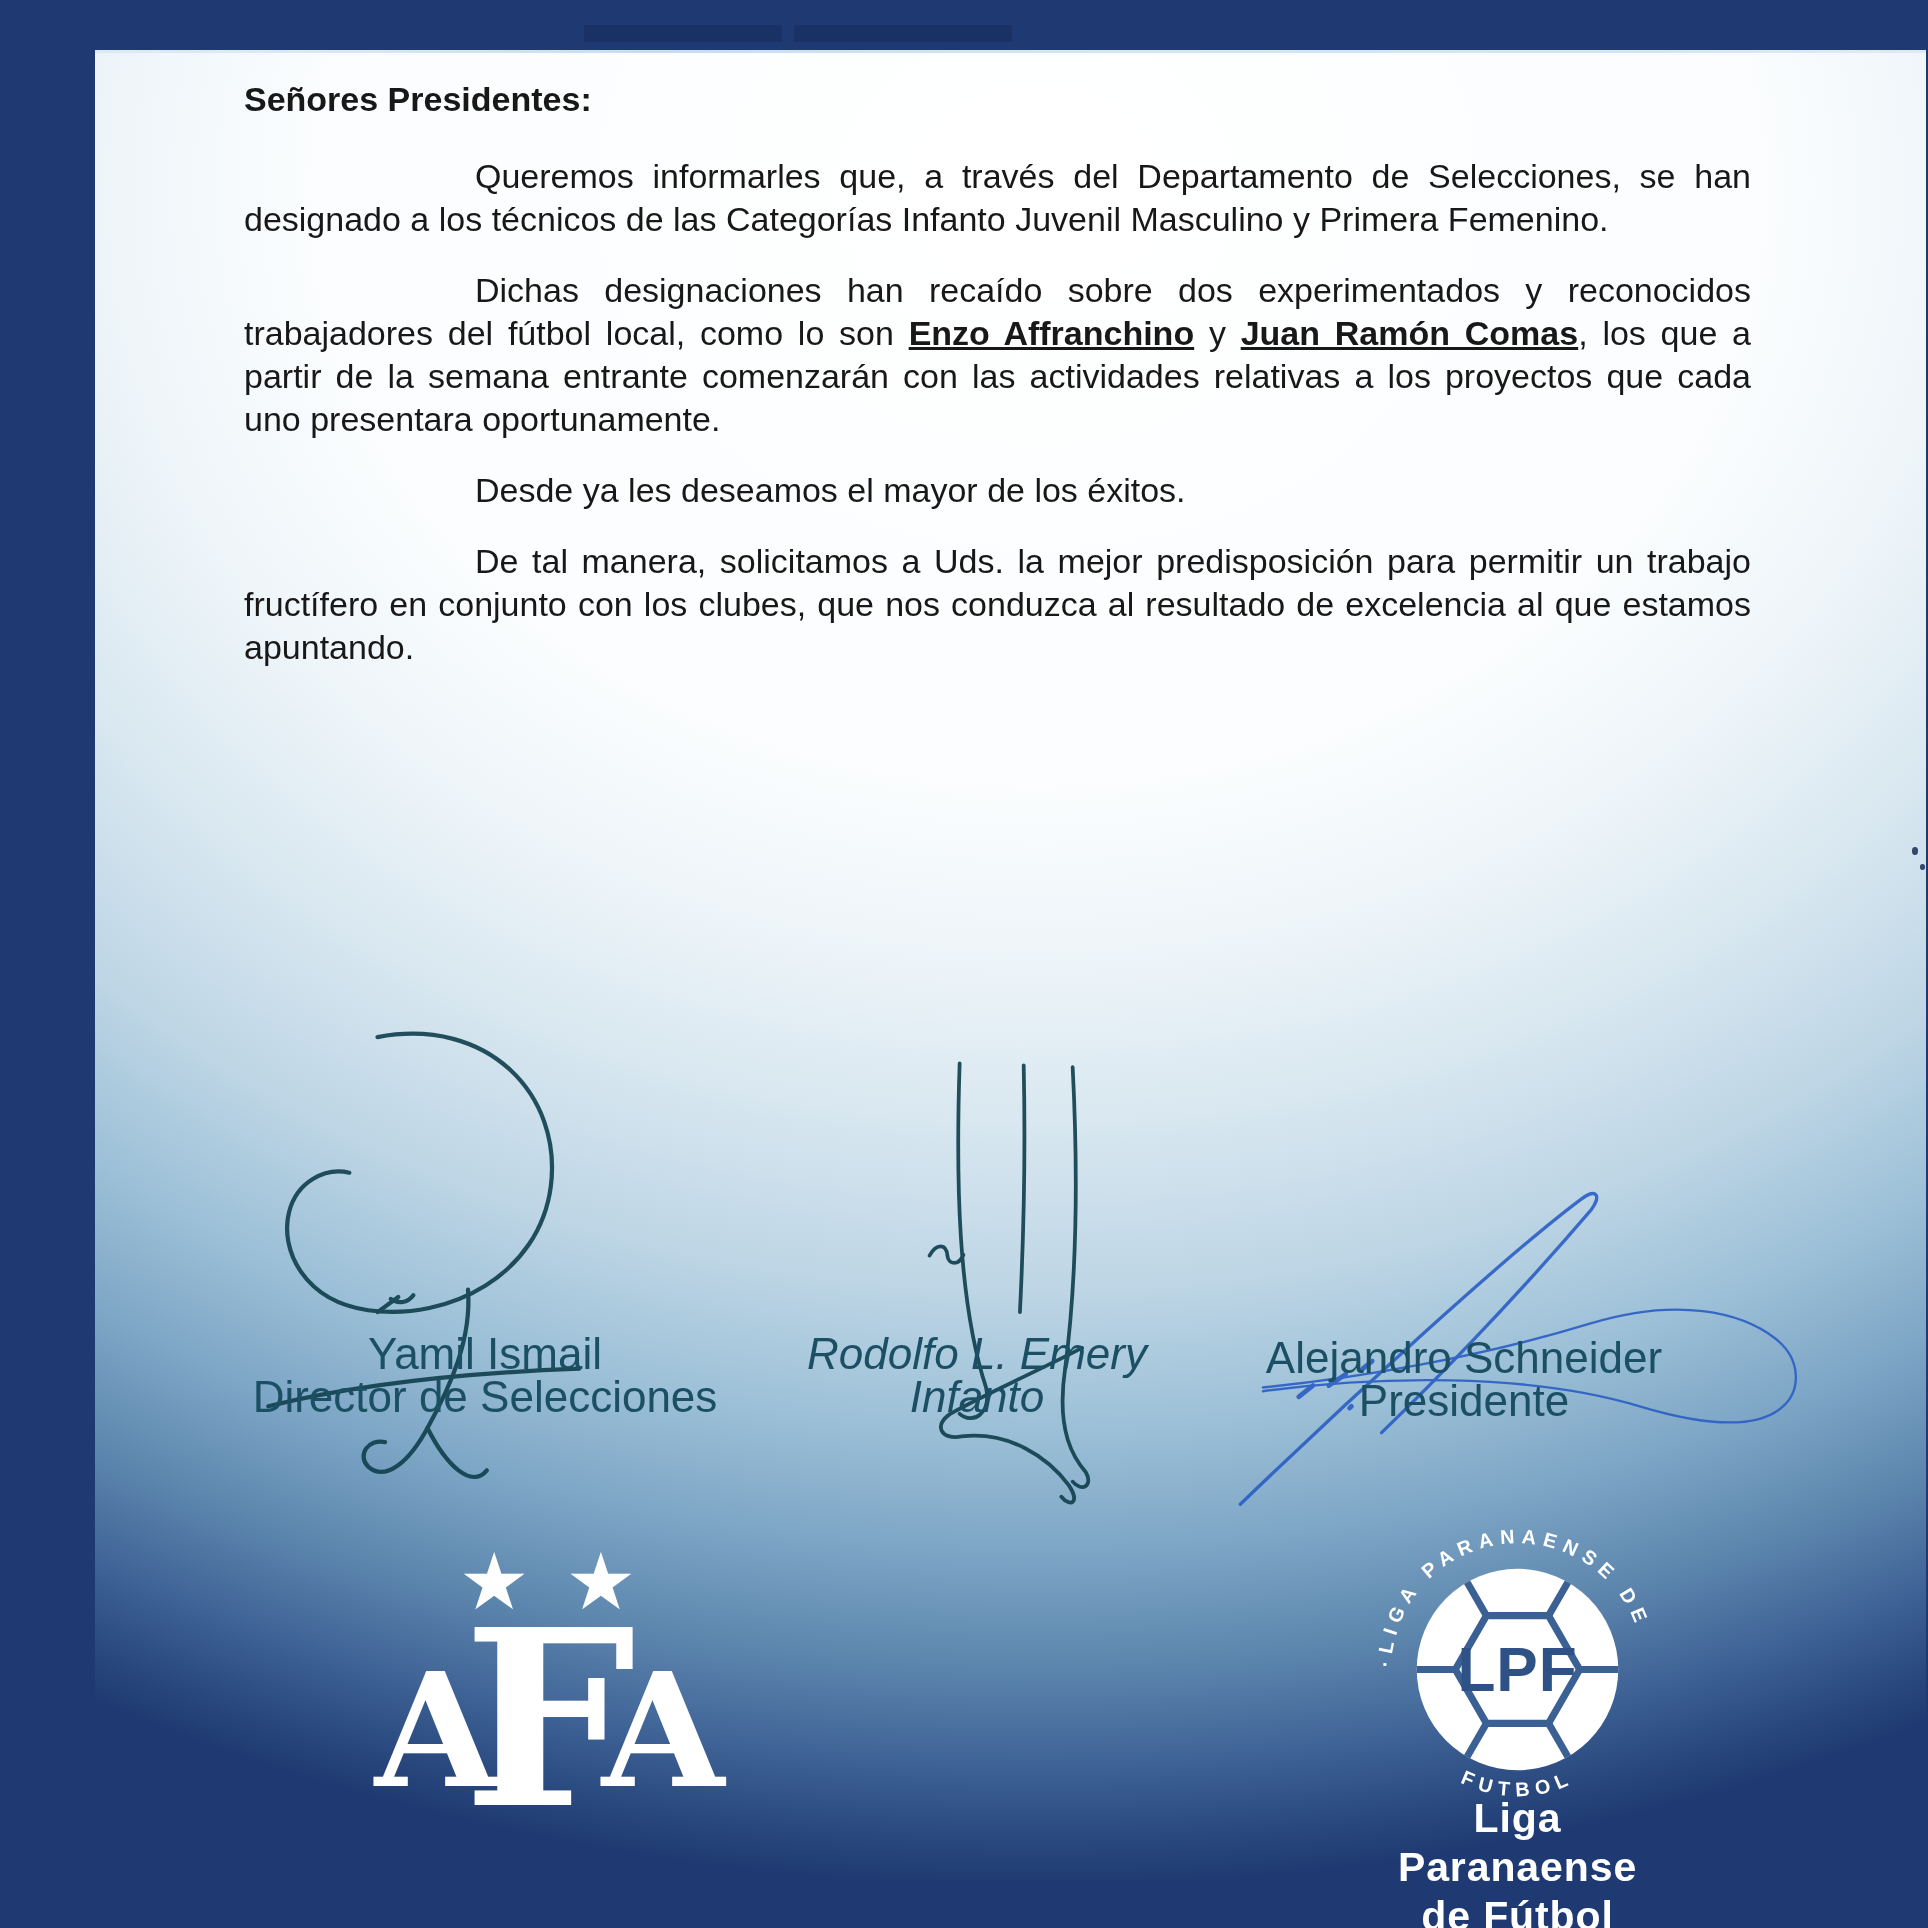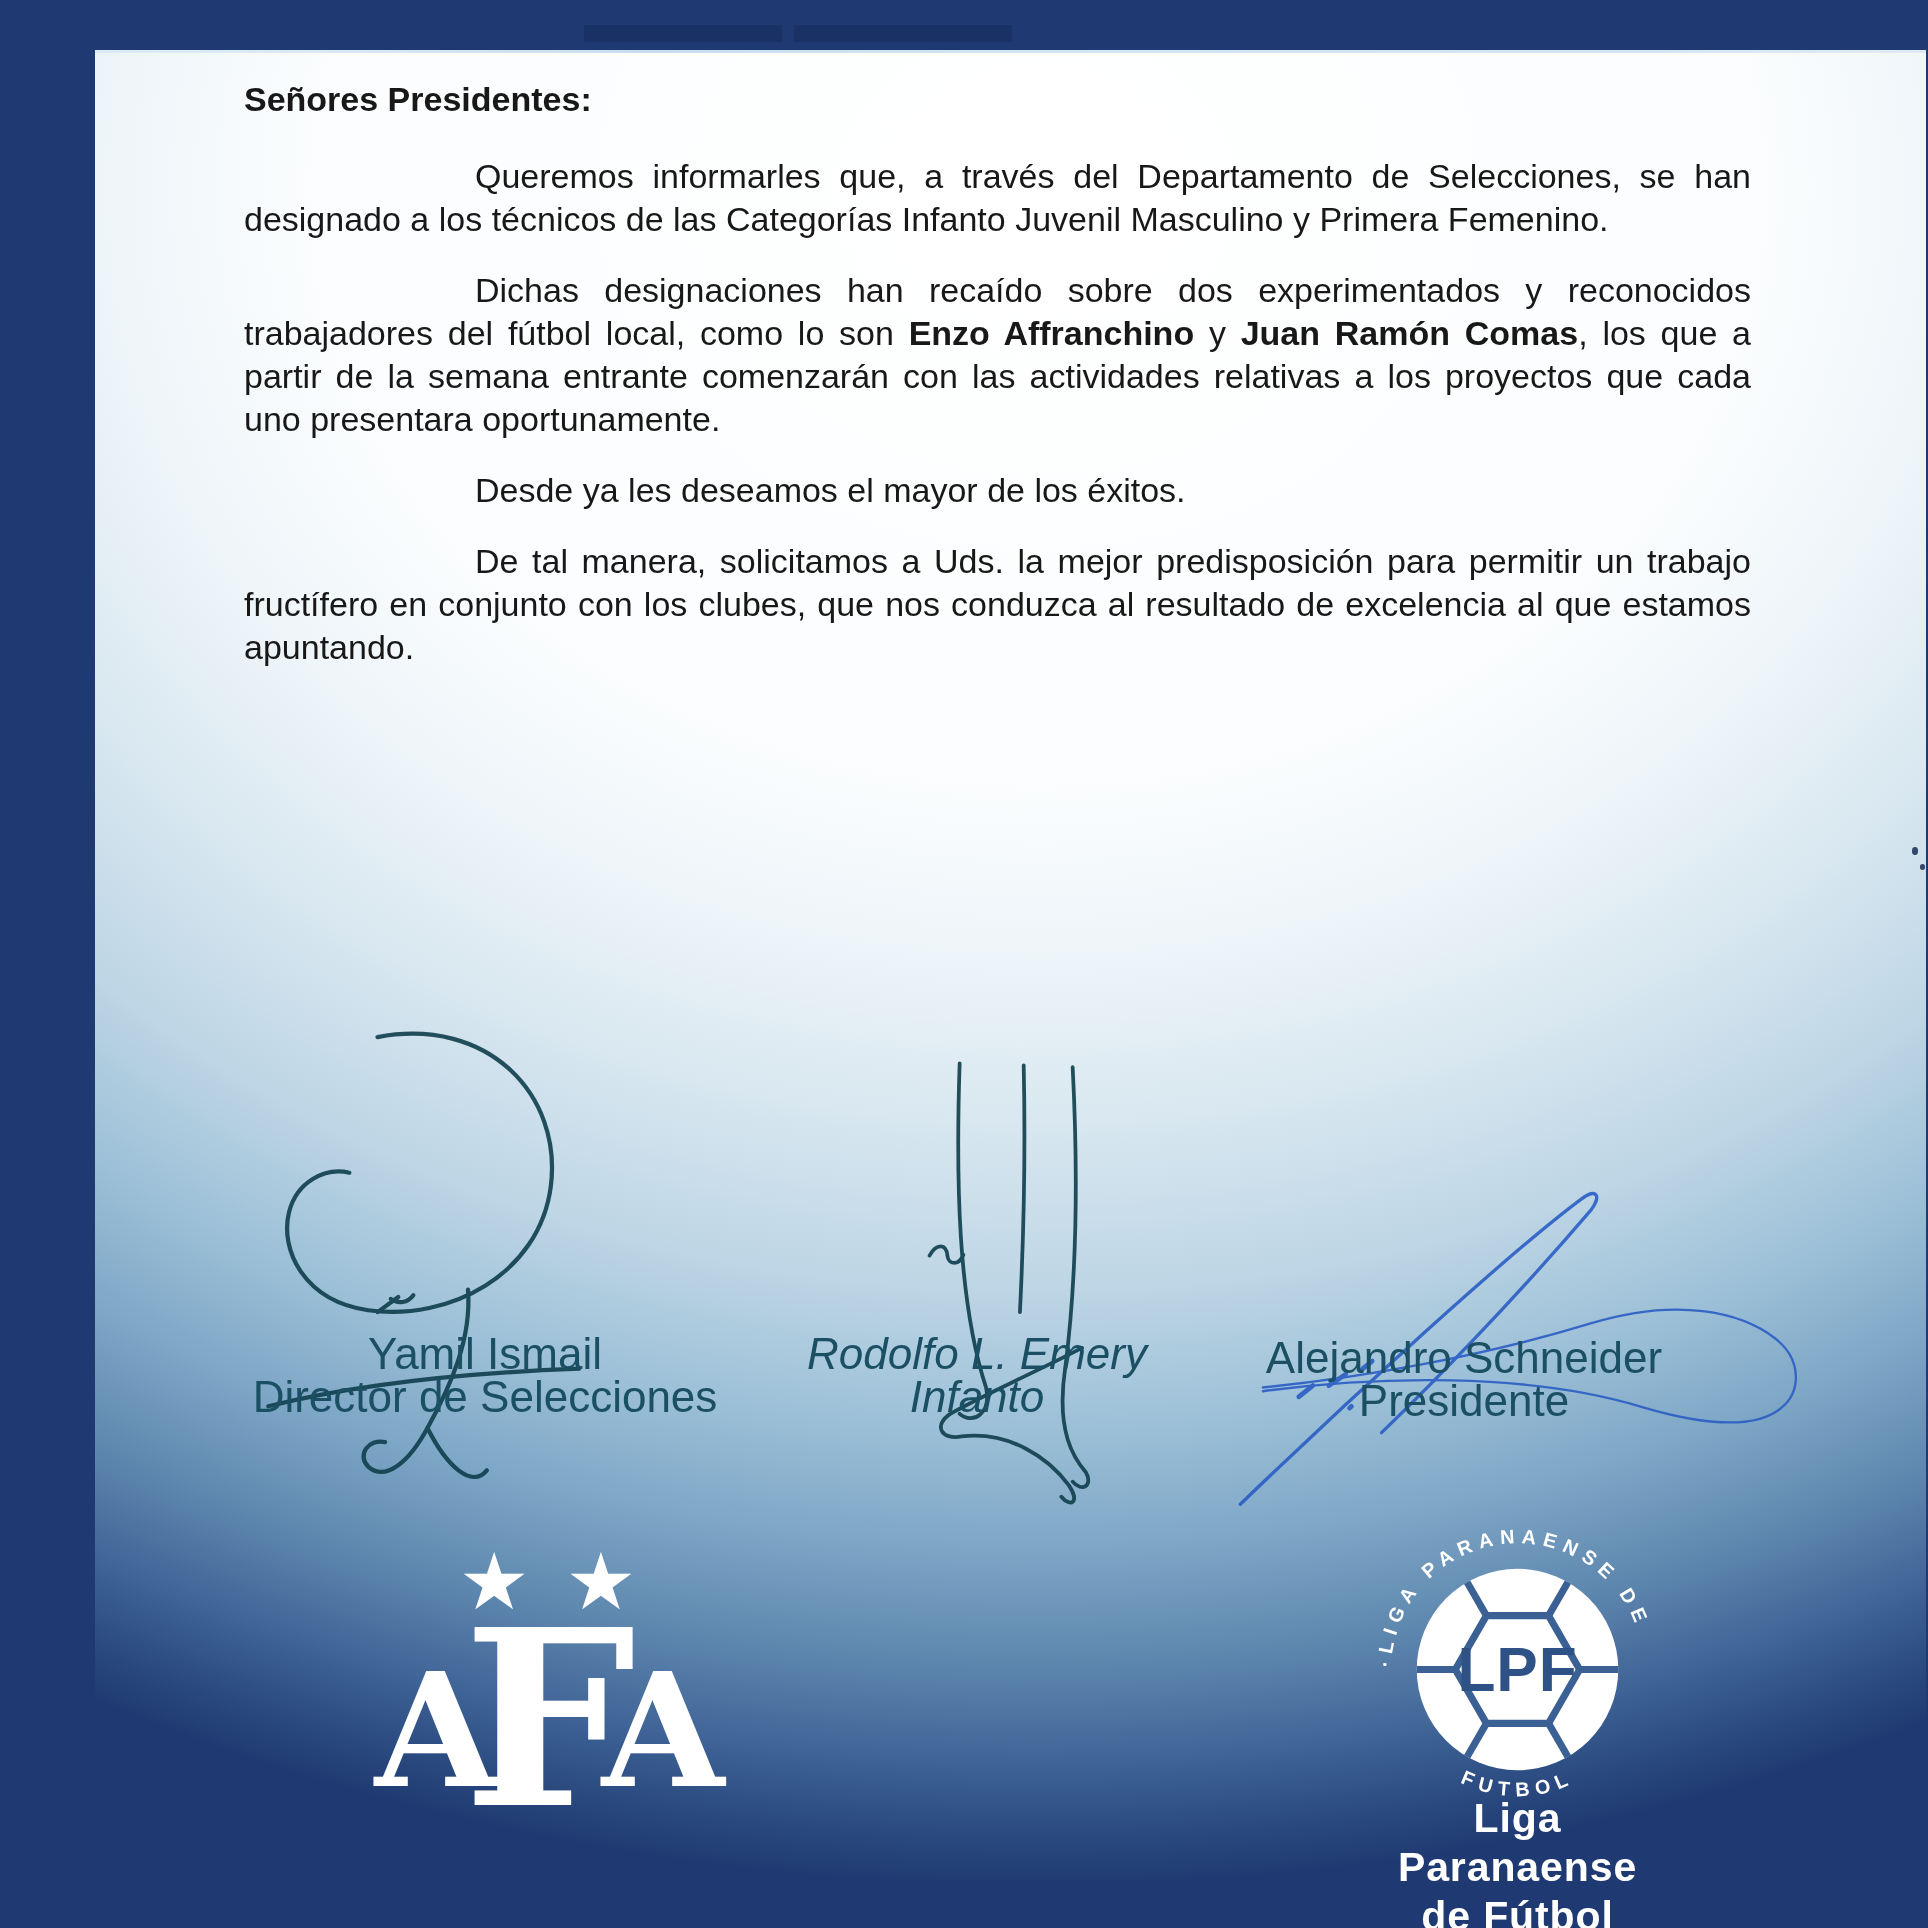--- a/index.html
+++ b/index.html
@@ -23,21 +23,21 @@
     background:linear-gradient(90deg,rgba(150,190,225,.2),#c7ddee 30%,#d4e6f3 55%,rgba(170,205,235,.5) 85%,rgba(120,160,200,.15));
   }
   .letter{
     position:absolute;left:149px;top:28px;width:1507px;
     color:#181818;font-size:34px;line-height:43px;text-align:justify;
   }
   .letter h1{
     font-size:34px;line-height:43px;font-weight:700;margin:0 0 34px 0;text-align:left;
   }
   .letter p{margin:0 0 28px 0;text-indent:231px;}
-  .letter b{font-weight:700;}
+  .letter b{font-weight:700;text-decoration:underline;}
   .sig-label{
     position:absolute;width:490px;text-align:center;
     color:#1b4f63;font-size:44px;line-height:43px;
   }
   .sig1{left:145px;top:1282px;}
   .sig2{left:637px;top:1282px;font-style:italic;}
   .sig3{left:1124px;top:1286px;}
   .ink{position:absolute;left:0;top:0;width:1831px;height:1831px;pointer-events:none;}
   .afa-stars{
     position:absolute;left:297px;top:1493px;width:311px;

